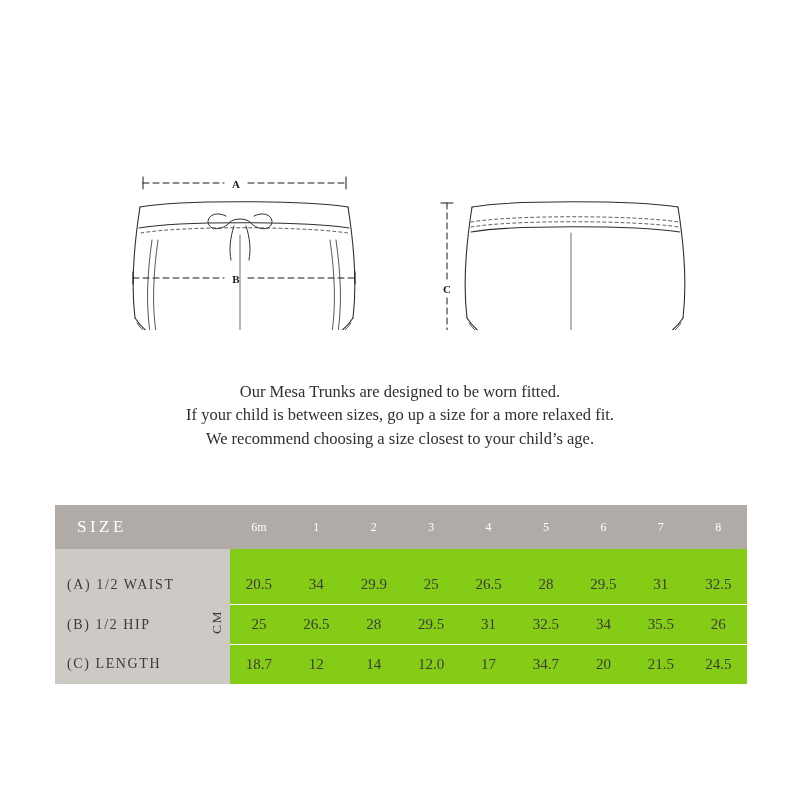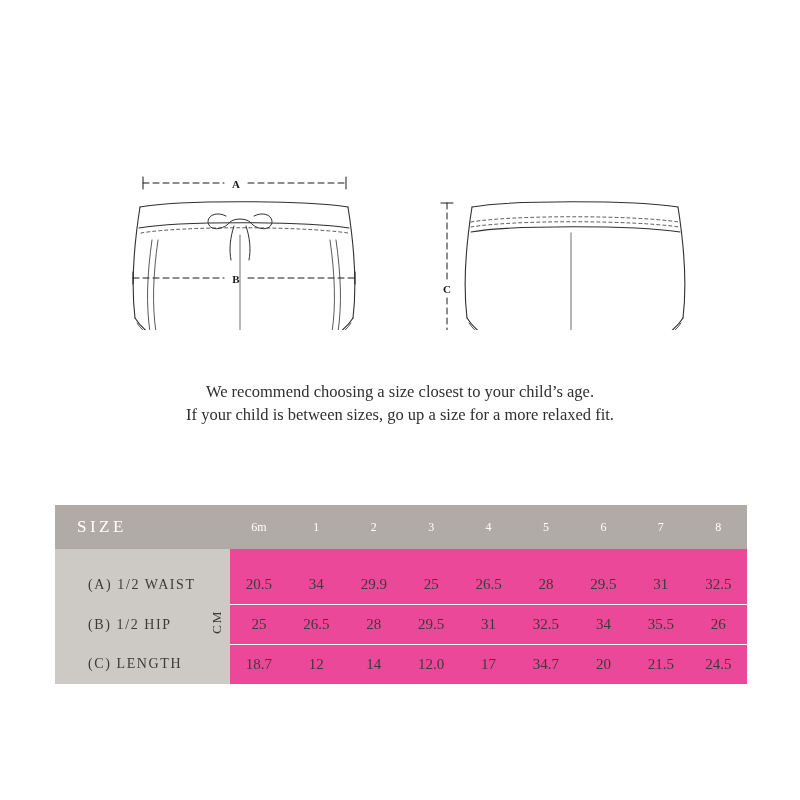--- a/index.html
+++ b/index.html
@@ -87,39 +87,39 @@
   .size-table tbody td {
     height: 39px;
     font-size: 15px;
     text-align: center;
     vertical-align: middle;
     color: #3b3b3b;
   }
   .size-table tbody td.row-label {
     background: #cdc9c4;
     text-align: left;
-    padding-left: 33px;
+    padding-left: 12px;
     letter-spacing: 1.6px;
     font-size: 14px;
     color: #3b3b3b;
   }
   .size-table tbody td.cm-cell {
     background: #cdc9c4;
     width: 26px;
   }
   .cm-vert {
     writing-mode: vertical-rl;
     transform: rotate(180deg);
     letter-spacing: 1.5px;
     font-size: 13.5px;
     display: inline-block;
     color: #3b3b3b;
   }
   .size-table tbody tr td.val {
-    background: #ec4899;
+    background: #84cc16;
   }
   
   .size-table tbody tr.row-sep td.val {
     border-top: 1px solid #ffffff;
   }
 
   .label-col { width: 148px; }
   .cmcol { width: 26px; }
   .valcol { width: 57px; }
 </style>
@@ -211,22 +211,23 @@
           <path d="M441,133 L453,133"></path>
           <path d="M441,298 L453,298"></path>
         </g>
         <text x="447" y="223" font-family="Liberation Serif, serif" font-size="11" font-weight="bold" fill="#1a1a1a" stroke="none" text-anchor="middle">C</text>
       </g>
     </g>
   </svg>
 </div>
 
 <div class="description">
+  <div>Our Mesa Trunks are designed to be worn fitted.</div>
+  <div>If your child is between sizes, go up a size for a more relaxed fit.</div>
   <div>We recommend choosing a size closest to your child’s age.</div>
-  <div>If your child is between sizes, go up a size for a more relaxed fit.</div>
 </div>
 
 <div class="table-wrap">
   <table class="size-table">
     <colgroup>
       <col class="label-col">
       <col class="cmcol">
       <col class="valcol">
         <col class="valcol">
         <col class="valcol">

